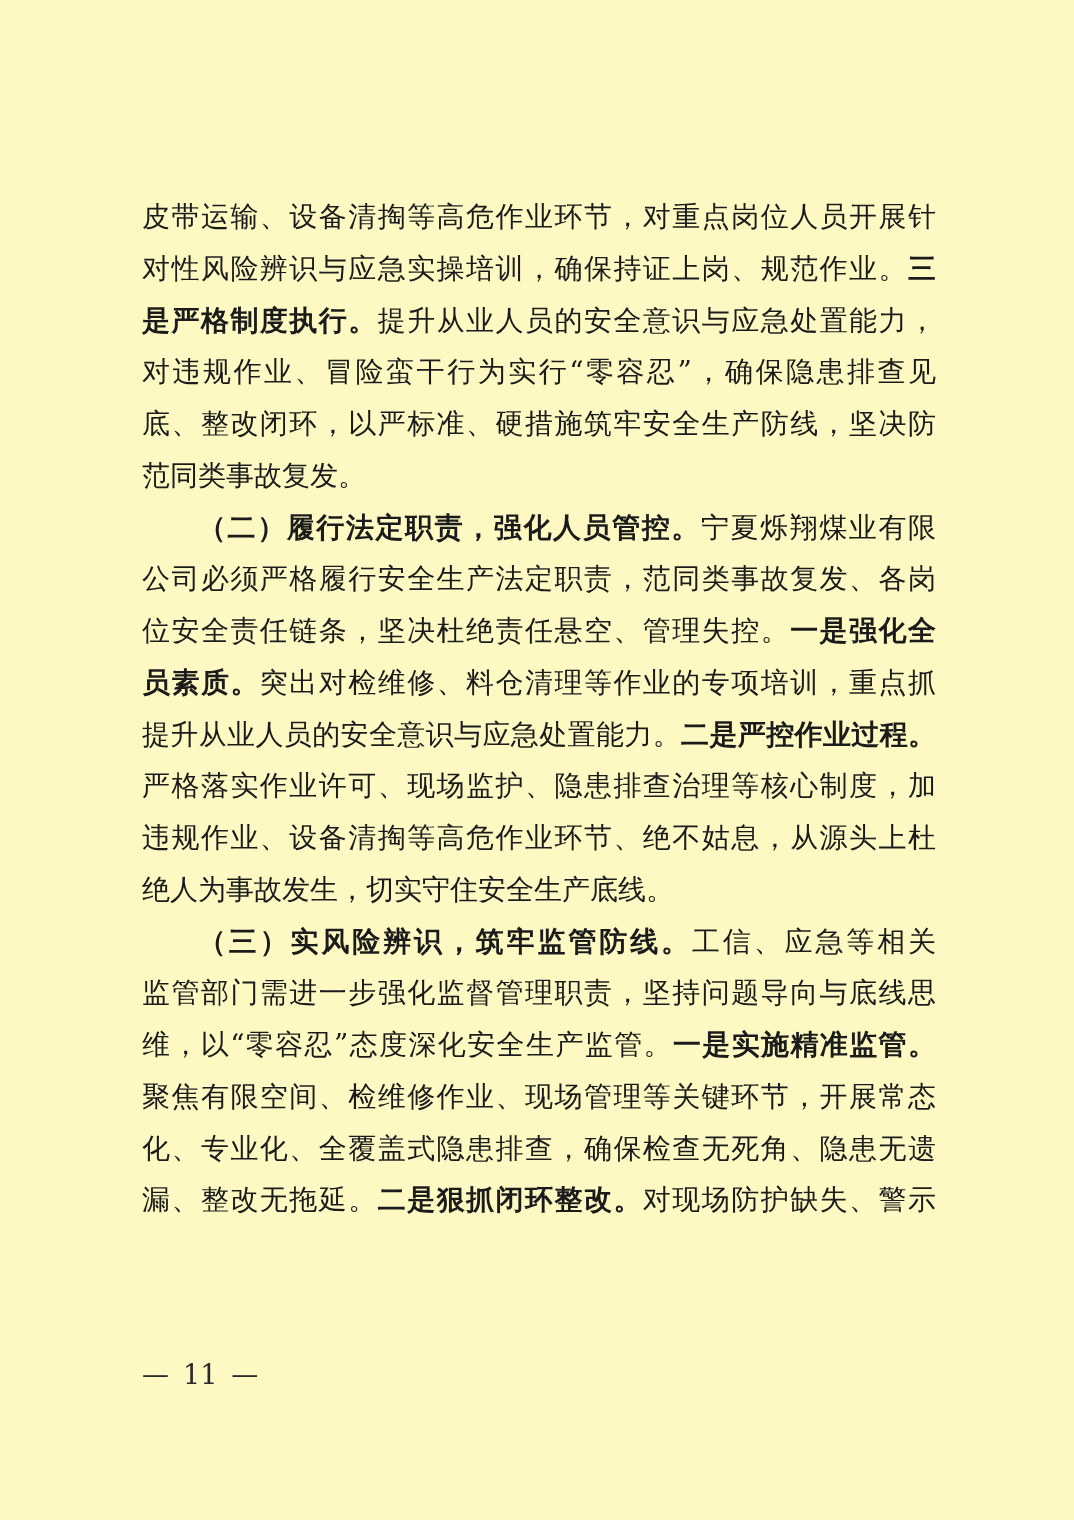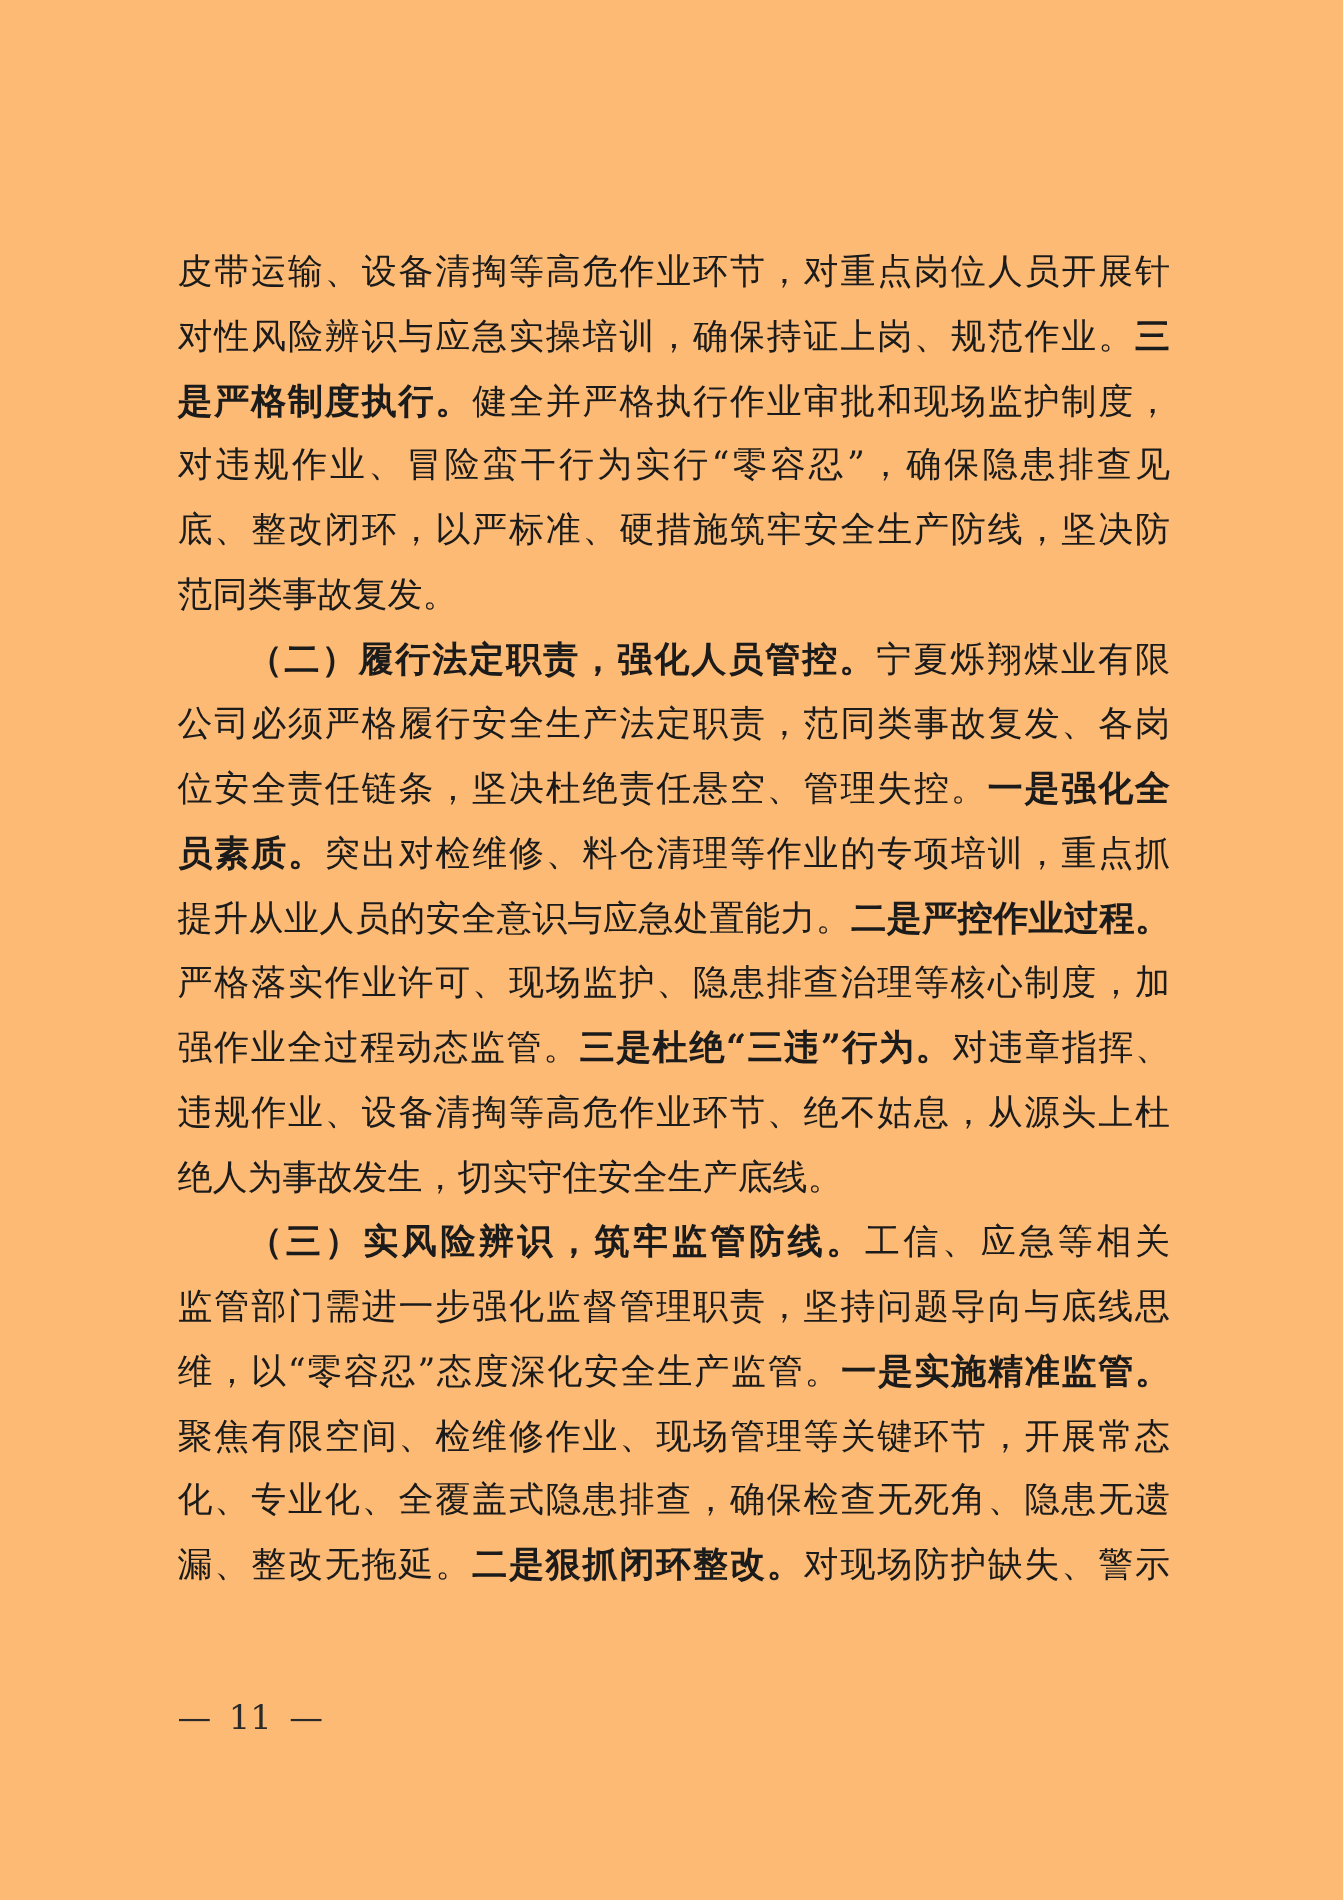--- a/index.html
+++ b/index.html
@@ -5,21 +5,21 @@
   html, body {
     margin: 0;
     padding: 0;
     background: #e8e8e8;
   }
   .page {
     position: relative;
     width: 1074px;
     height: 1520px;
     margin: 0 auto;
-    background: #fdba74;
+    background: #fef9c3;
     overflow: hidden;
     font-family: "DejaVu Serif", "Liberation Serif", serif;
     color: #1b1b1b;
   }
   .doc-body {
     position: absolute;
     left: 142px;
     top: 191px;
     width: 794px;
   }
@@ -56,31 +56,30 @@
     letter-spacing: 0;
   }
 </style>
 </head>
 <body>
 
 <div class="page">
   <div class="doc-body" id="doc-body">
       <div class="line"><span class="seg">皮带运输、设备清掏等高危作业环节，对重点岗位人员开展针</span></div>
       <div class="line"><span class="seg">对性风险辨识与应急实操培训，确保持证上岗、规范作业。</span><span class="seg b">三</span></div>
-      <div class="line"><span class="seg b">是严格制度执行。</span><span class="seg">健全并严格执行作业审批和现场监护制度，</span></div>
+      <div class="line"><span class="seg b">是严格制度执行。</span><span class="seg">提升从业人员的安全意识与应急处置能力，</span></div>
       <div class="line"><span class="seg">对违规作业、冒险蛮干行为实行“零容忍”，确保隐患排查见</span></div>
       <div class="line"><span class="seg">底、整改闭环，以严标准、硬措施筑牢安全生产防线，坚决防</span></div>
       <div class="line end"><span class="seg">范同类事故复发。</span></div>
       <div class="line indent"><span class="seg b">（二）履行法定职责，强化人员管控。</span><span class="seg">宁夏烁翔煤业有限</span></div>
       <div class="line"><span class="seg">公司必须严格履行安全生产法定职责，范同类事故复发、各岗</span></div>
       <div class="line"><span class="seg">位安全责任链条，坚决杜绝责任悬空、管理失控。</span><span class="seg b">一是强化全</span></div>
       <div class="line"><span class="seg b">员素质。</span><span class="seg">突出对检维修、料仓清理等作业的专项培训，重点抓</span></div>
       <div class="line"><span class="seg">提升从业人员的安全意识与应急处置能力。</span><span class="seg b">二是严控作业过程。</span></div>
       <div class="line"><span class="seg">严格落实作业许可、现场监护、隐患排查治理等核心制度，加</span></div>
-      <div class="line"><span class="seg">强作业全过程动态监管。</span><span class="seg b">三是杜绝“三违”行为。</span><span class="seg">对违章指挥、</span></div>
       <div class="line"><span class="seg">违规作业、设备清掏等高危作业环节、绝不姑息，从源头上杜</span></div>
       <div class="line end"><span class="seg">绝人为事故发生，切实守住安全生产底线。</span></div>
       <div class="line indent"><span class="seg b">（三）实风险辨识，筑牢监管防线。</span><span class="seg">工信、应急等相关</span></div>
       <div class="line"><span class="seg">监管部门需进一步强化监督管理职责，坚持问题导向与底线思</span></div>
       <div class="line"><span class="seg">维，以“零容忍”态度深化安全生产监管。</span><span class="seg b">一是实施精准监管。</span></div>
       <div class="line"><span class="seg">聚焦有限空间、检维修作业、现场管理等关键环节，开展常态</span></div>
       <div class="line"><span class="seg">化、专业化、全覆盖式隐患排查，确保检查无死角、隐患无遗</span></div>
       <div class="line"><span class="seg">漏、整改无拖延。</span><span class="seg b">二是狠抓闭环整改。</span><span class="seg">对现场防护缺失、警示</span></div>
     </div>
   <div class="footer">

